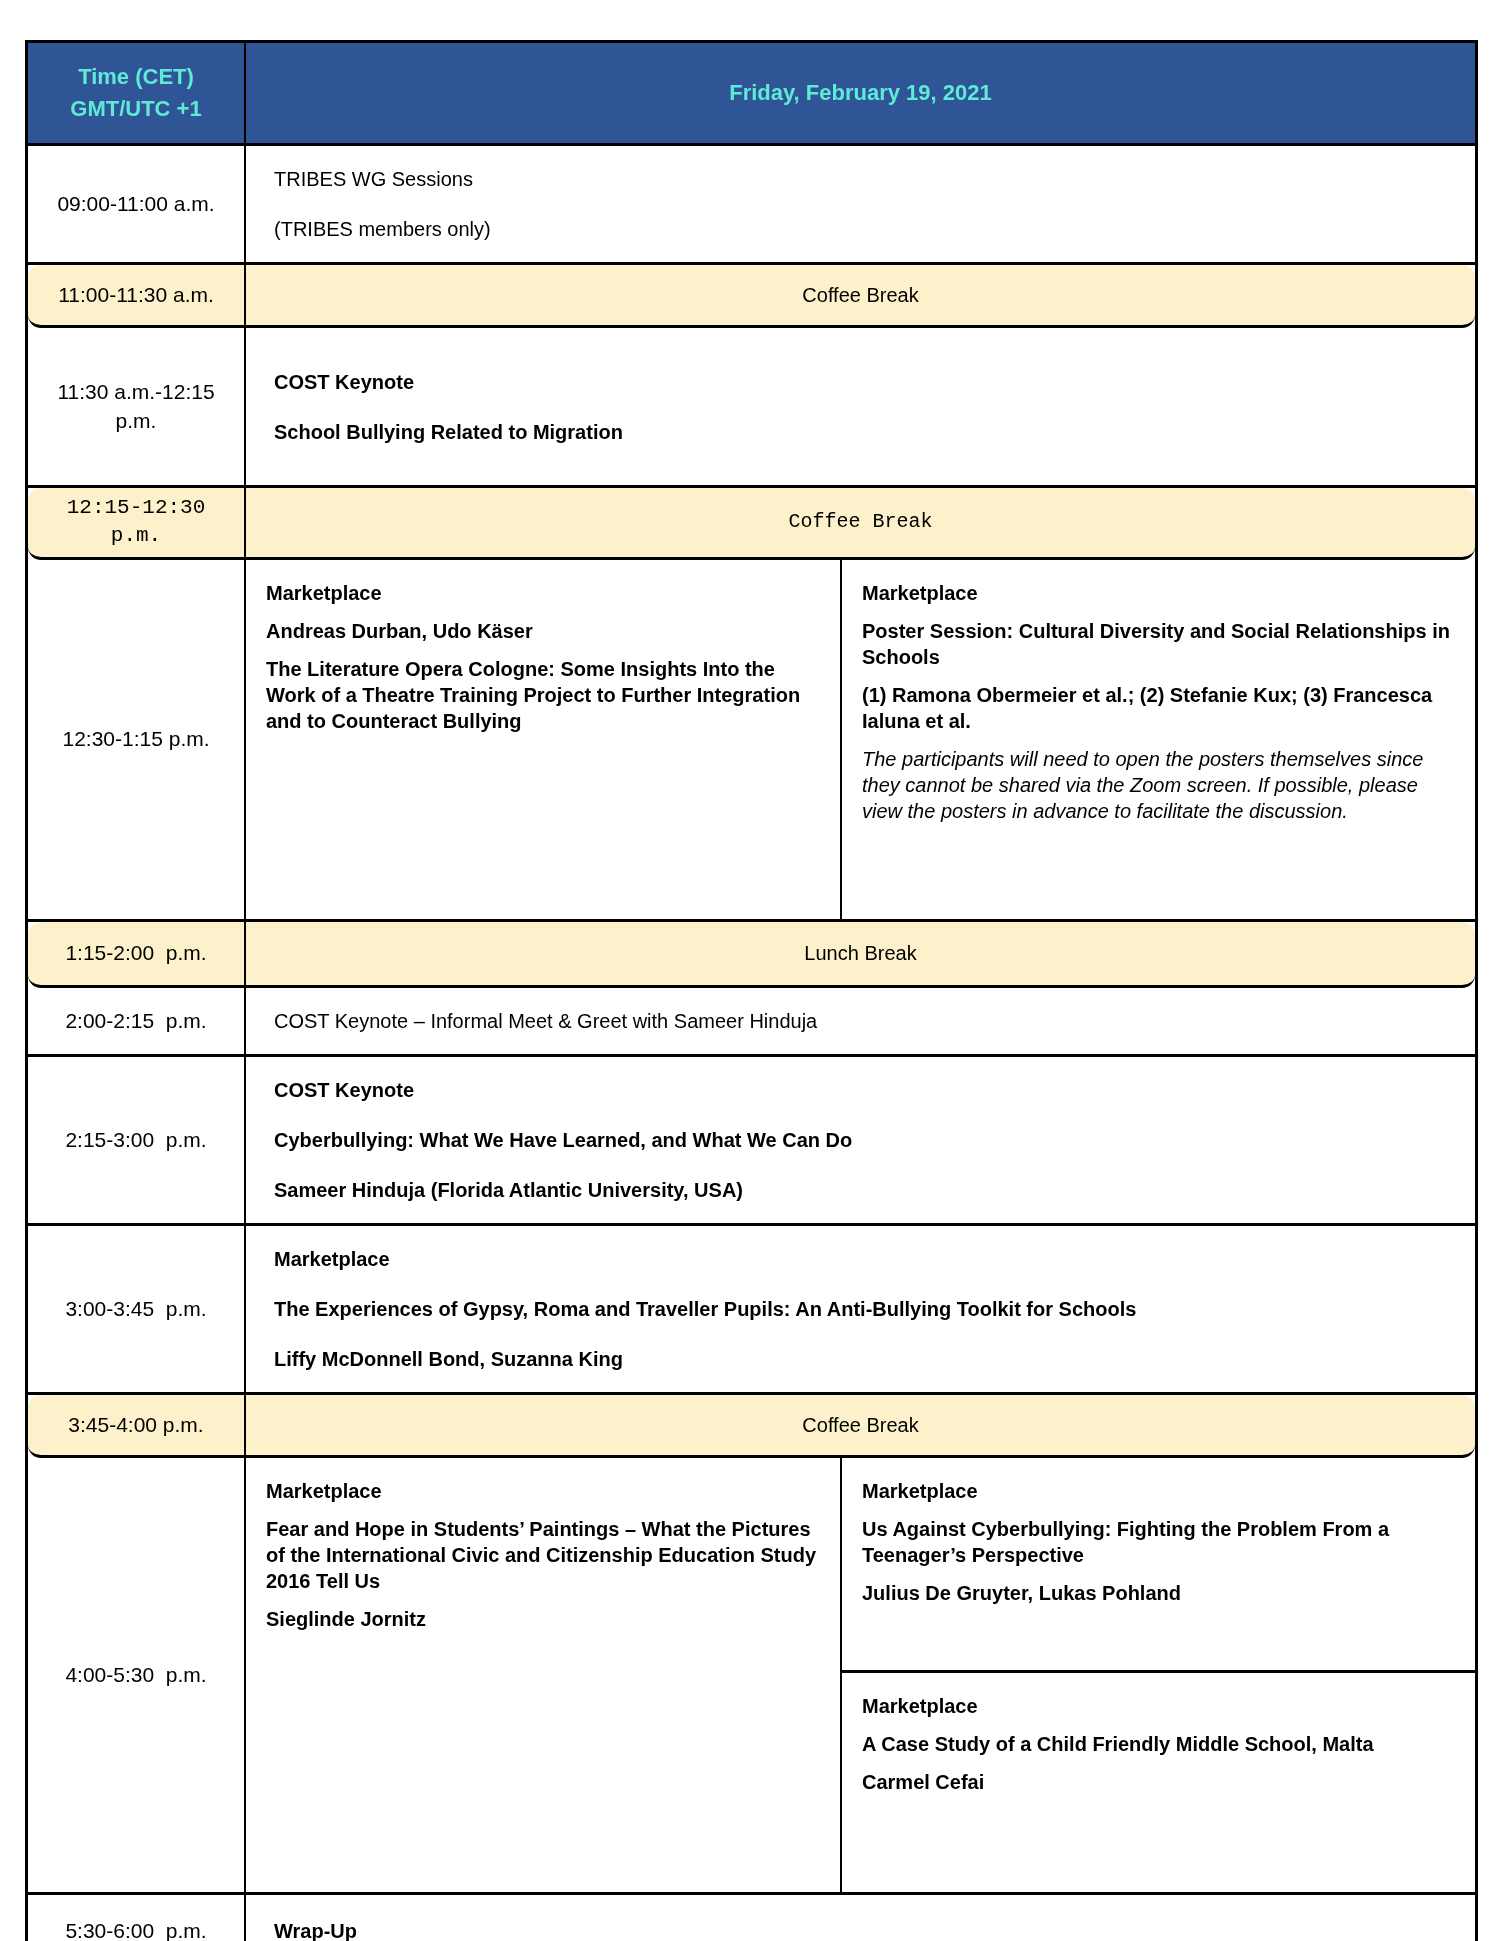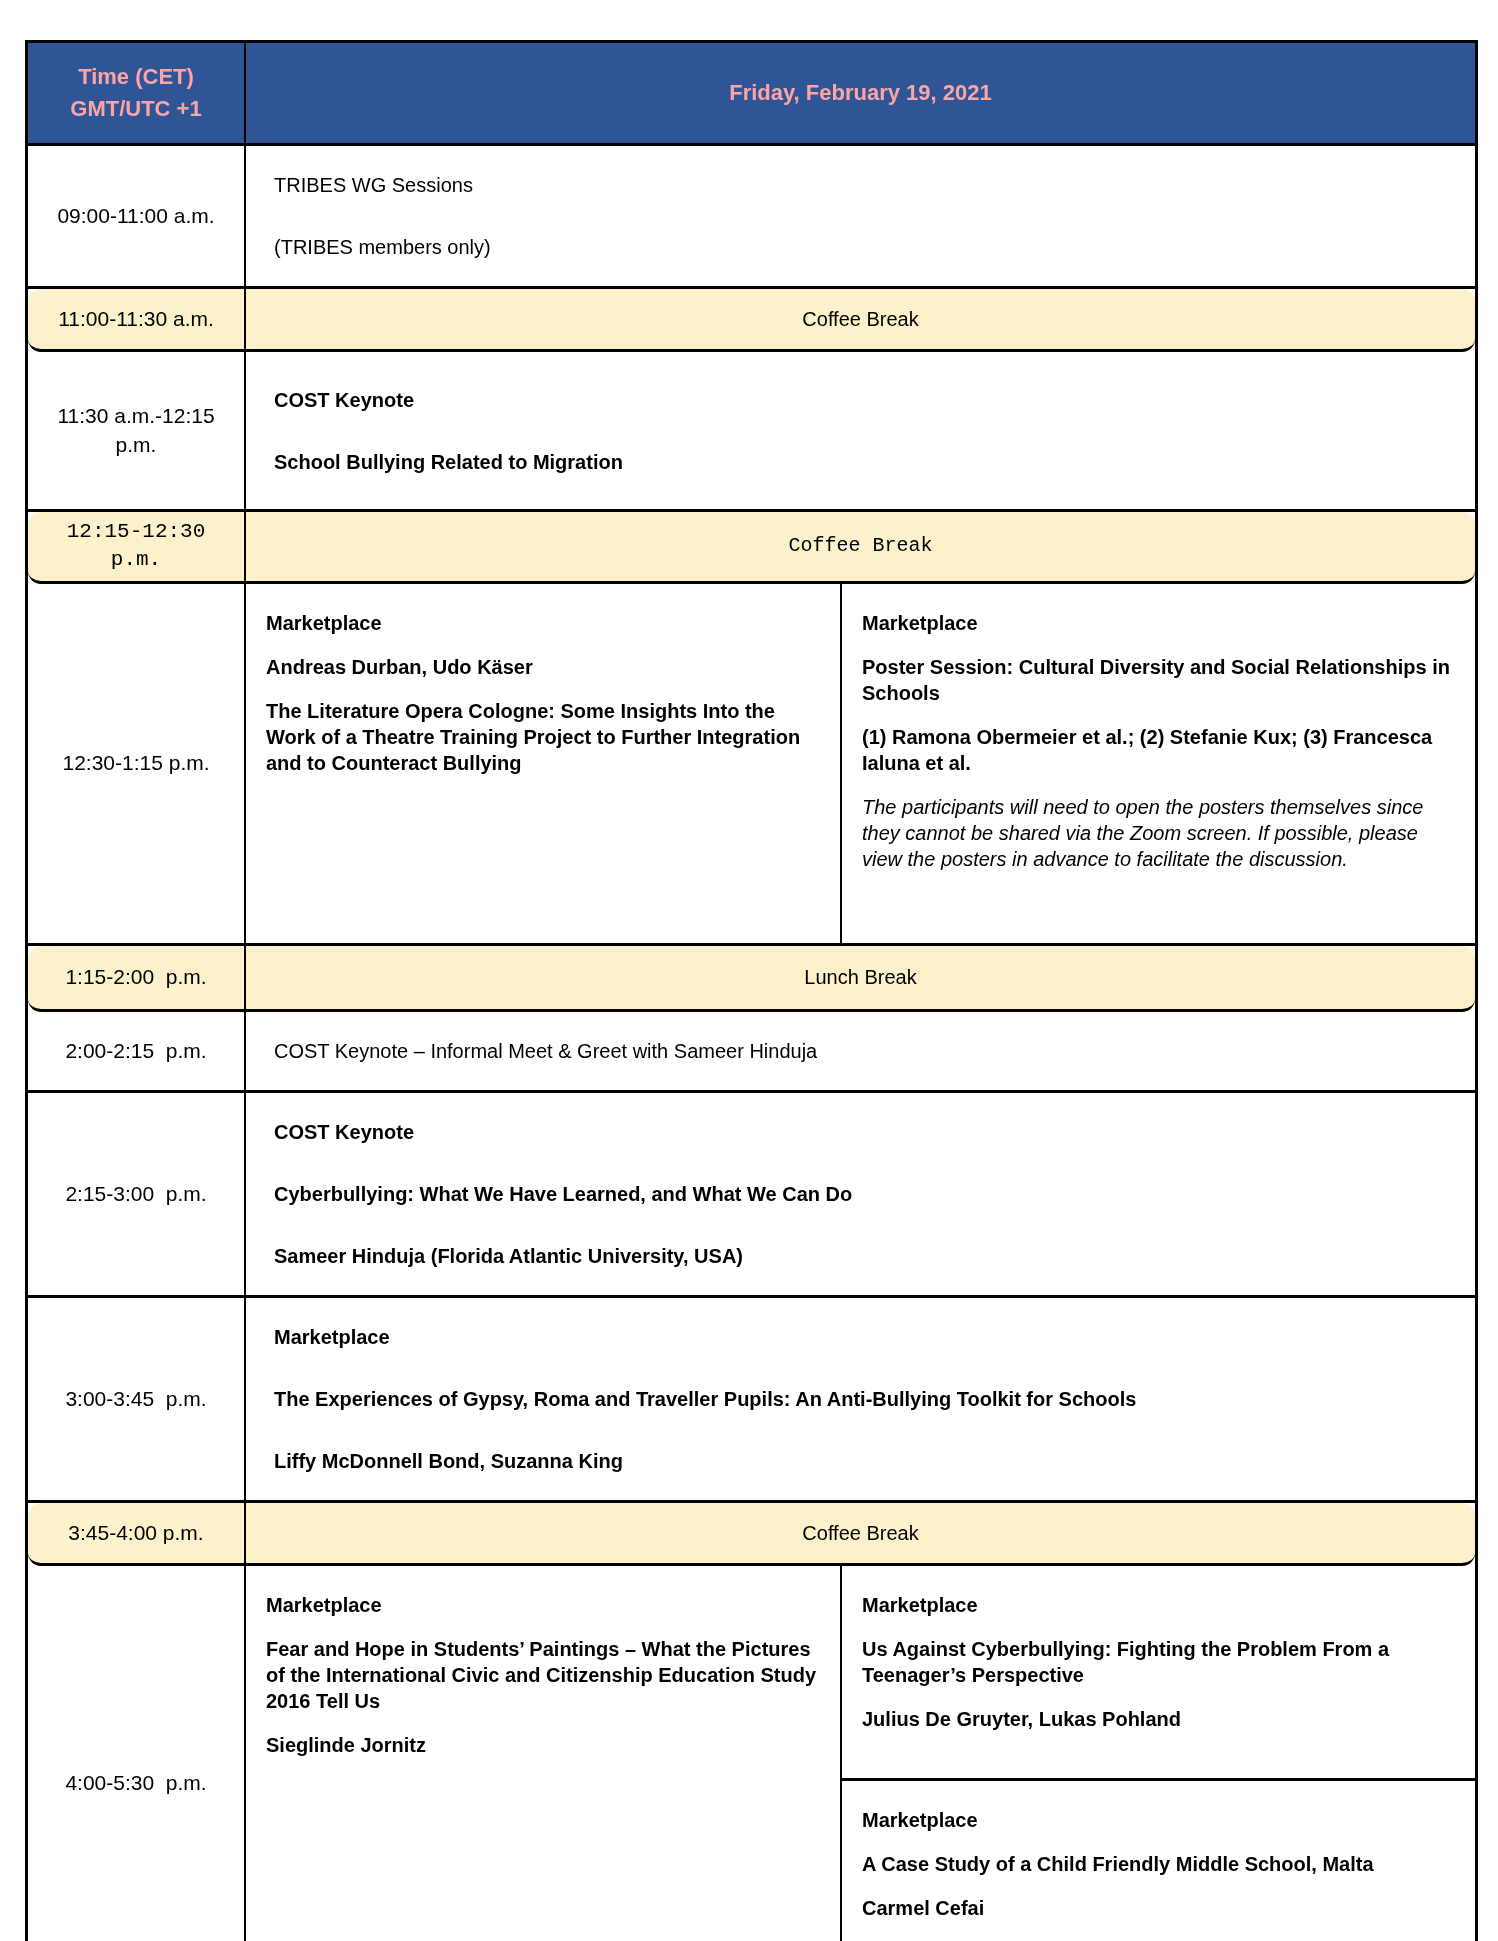--- a/index.html
+++ b/index.html
@@ -15,25 +15,25 @@
   .time{
     flex:0 0 218px;box-sizing:border-box;border-right:2px solid #000;
     display:flex;align-items:center;justify-content:center;text-align:center;
     font-size:21px;line-height:1.35;white-space:pre-wrap;padding:6px 10px;
   }
   .content{
     flex:1;box-sizing:border-box;display:flex;flex-direction:column;justify-content:center;
     padding:8px 28px;font-size:20px;line-height:1.3;
   }
   .content.centered{align-items:center;text-align:center;justify-content:center;}
-  p.para{margin:18px 0;}
+  p.para{margin:12px 0;}
   .b{font-weight:bold;}
   .i{font-style:italic;}
   
-  .header-row{background:#2F5596;color:#fca5a5;min-height:103px;}
+  .header-row{background:#2F5596;color:#5eead4;min-height:103px;}
   .header-row .time{font-size:22px;font-weight:bold;line-height:1.45;}
   .header-row .content{font-size:22px;font-weight:bold;}
   
   .break-row{background:#FDF1CC;border-radius:13px;}
   
   .split{flex:1;display:flex;padding:0;}
   .subcol-left{
     flex:0 0 596px;box-sizing:border-box;border-right:2px solid #000;
     padding:8px 20px;font-size:20px;line-height:1.3;
   }

